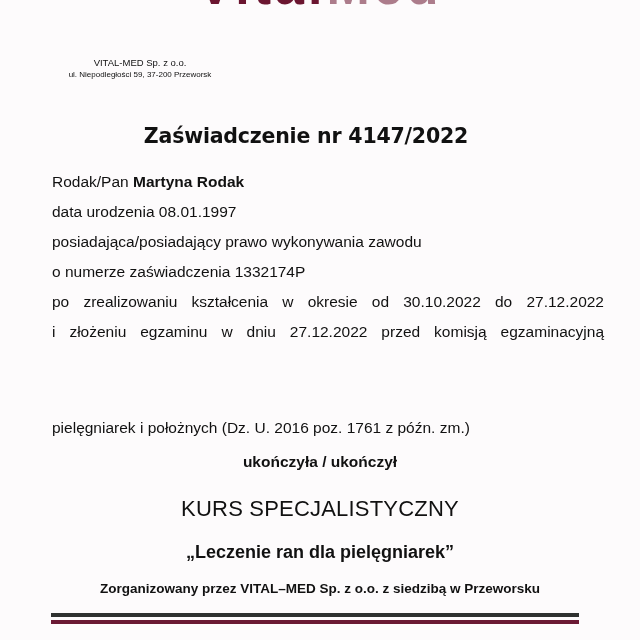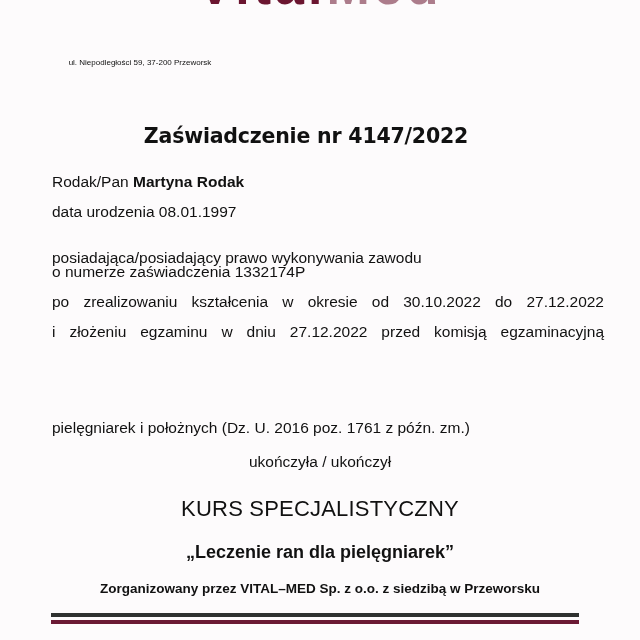--- a/index.html
+++ b/index.html
@@ -33,49 +33,50 @@
   }
   .line {
     position: absolute; left: 52px; font-size: 15.5px; white-space: nowrap;
   }
   .just {
     position: absolute; left: 52px; width: 552px; font-size: 15.5px;
     text-align: justify; text-align-last: justify; white-space: nowrap;
   }
   .just span { display: block; }
   .center {
-    position: absolute; left: 0; width: 640px; text-align: center; white-space: nowrap;
+    position: absolute; left: 0; width: 640px; text-align: center; white-space: nowrap; font-weight: bold;
   }
   .completed { font-size: 15.5px; }
   .course-type { font-weight: normal; font-size: 22px; letter-spacing: 0.2px; }
   .course-name { font-weight: bold; font-size: 18px; }
   .organizer { font-weight: bold; font-size: 13.5px; }
   .rule {
     position: absolute; left: 51px; width: 528px; height: 4px;
   }
 </style>
 </head>
 <body>
 
 <div class="logo-clip">
   <span class="vital">Vital</span><span class="med">Med</span>
 </div>
 
 <div class="company">
+  <div class="name">VITAL-MED Sp. z o.o.</div>
   <div class="addr">ul. Niepodległości 59, 37-200 Przeworsk</div>
 </div>
 
 <div class="title">Zaświadczenie nr 4147/2022</div>
 
 <div class="line" style="top:173px;">
   <span>Rodak/Pan</span>
   <b>Martyna Rodak</b>
 </div>
 <div class="line" style="top:203px;">data urodzenia 08.01.1997</div>
-<div class="line" style="top:233px;margin-top:16px;">posiadająca/posiadający prawo wykonywania zawodu</div>
+<div class="line" style="top:233px;">posiadająca/posiadający prawo wykonywania zawodu</div>
 <div class="line" style="top:263px;">o numerze zaświadczenia 1332174P</div>
 
 <div class="just" style="top:293px;">
   <span style="height:30px;">po zrealizowaniu kształcenia w okresie od 30.10.2022 do 27.12.2022</span>
   <span style="height:30px;">i złożeniu egzaminu w dniu 27.12.2022 przed komisją egzaminacyjną</span>
 </div>
 <div class="line" style="top:419px;">pielęgniarek i położnych (Dz. U. 2016 poz. 1761 z późn. zm.)</div>
 
 <div class="center completed" style="top:453px;">ukończyła / ukończył</div>
 <div class="center course-type" style="top:496px;">KURS SPECJALISTYCZNY</div>

